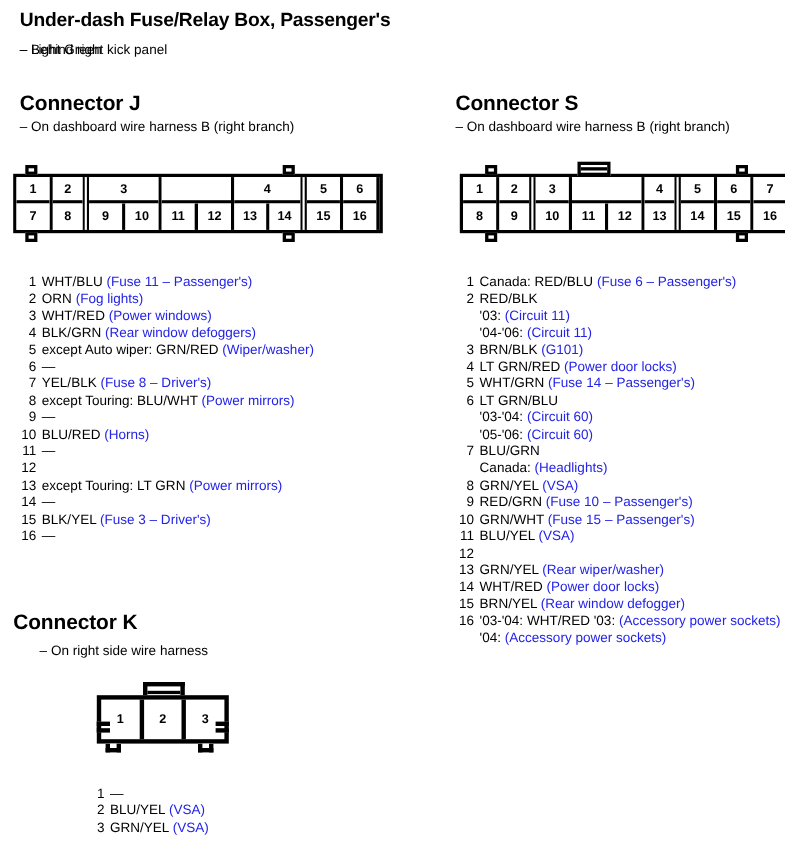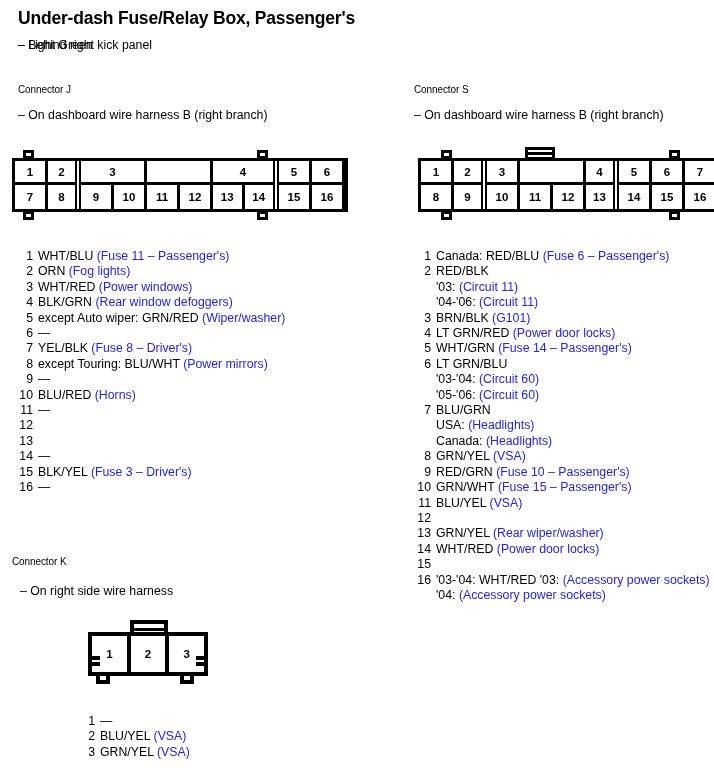--- a/index.html
+++ b/index.html
@@ -29,22 +29,22 @@
     white-space: nowrap;
   }
   .subnote {
     position: absolute;
     left: 18px;
     font-size: 12.3px;
     white-space: nowrap;
   }
   .connector-title {
     position: absolute;
-    font-size: 10px;
-    font-weight: normal;
+    font-size: 19px;
+    font-weight: bold;
     letter-spacing: -0.1px;
     white-space: nowrap;
   }
   .connector-sub {
     position: absolute;
     font-size: 12.3px;
     white-space: nowrap;
   }
 
   
@@ -293,20 +293,21 @@
     </div>
     <div class="pin-row">
       <span class="pin-num">11</span>
       <span class="pin-body"><span>—</span></span>
     </div>
     <div class="pin-row">
       <span class="pin-num">12</span>
     </div>
     <div class="pin-row">
       <span class="pin-num">13</span>
+      <span class="pin-body"><span>except Touring: LT GRN</span> <span class="blue">(Power mirrors)</span></span>
     </div>
     <div class="pin-row">
       <span class="pin-num">14</span>
       <span class="pin-body"><span>—</span></span>
     </div>
     <div class="pin-row">
       <span class="pin-num">15</span>
       <span class="pin-body"><span>BLK/YEL</span> <span class="blue">(Fuse 3 – Driver's)</span></span>
     </div>
     <div class="pin-row">
@@ -417,24 +418,20 @@
     <div class="pin-sub">
       <span class="pin-num">6</span>
       <span class="pin-body"><span>'05-'06:</span> <span class="blue">(Circuit 60)</span></span>
     </div>
     <div class="pin-row">
       <span class="pin-num">7</span>
       <span class="pin-body"><span>BLU/GRN</span></span>
     </div>
     <div class="pin-sub">
       <span class="pin-num">7</span>
-      <span class="pin-body"><span>USA:</span> <span class="blue">(Headlights)</span></span>
-    </div>
-    <div class="pin-sub">
-      <span class="pin-num">7</span>
       <span class="pin-body"><span>Canada:</span> <span class="blue">(Headlights)</span></span>
     </div>
     <div class="pin-row">
       <span class="pin-num">8</span>
       <span class="pin-body"><span>GRN/YEL</span> <span class="blue">(VSA)</span></span>
     </div>
     <div class="pin-row">
       <span class="pin-num">9</span>
       <span class="pin-body"><span>RED/GRN</span> <span class="blue">(Fuse 10 – Passenger's)</span></span>
     </div>
@@ -452,33 +449,34 @@
     <div class="pin-row">
       <span class="pin-num">13</span>
       <span class="pin-body"><span>GRN/YEL</span> <span class="blue">(Rear wiper/washer)</span></span>
     </div>
     <div class="pin-row">
       <span class="pin-num">14</span>
       <span class="pin-body"><span>WHT/RED</span> <span class="blue">(Power door locks)</span></span>
     </div>
     <div class="pin-row">
       <span class="pin-num">15</span>
+      <span class="pin-body"><span>BRN/YEL</span> <span class="blue">(Rear window defogger)</span></span>
     </div>
     <div class="pin-row">
       <span class="pin-num">16</span>
       <span class="pin-body"><span>'03-'04: WHT/RED '03:</span> <span class="blue">(Accessory power sockets)</span></span>
     </div>
     <div class="pin-sub">
       <span class="pin-num">16</span>
       <span class="pin-body"><span>'04:</span> <span class="blue">(Accessory power sockets)</span></span>
     </div>
   </div>
 
 <div class="connector-title" style="left:12px; top:556px">Connector K</div>
-<div class="connector-sub" style="left:20px; top:584px">– On right side wire harness</div>
+<div class="connector-sub" style="left:36px; top:584px">– On right side wire harness</div>
 
 <div class="connk" id="diagram-k" style="left:88px; top:620px">
   <div class="ktab"></div>
   <div class="shell">
     <div class="notch l"></div>
     <div class="notch r"></div>
   <div class="kcell">1</div>
       <div class="kcell">2</div>
       <div class="kcell">3</div>
     </div>

